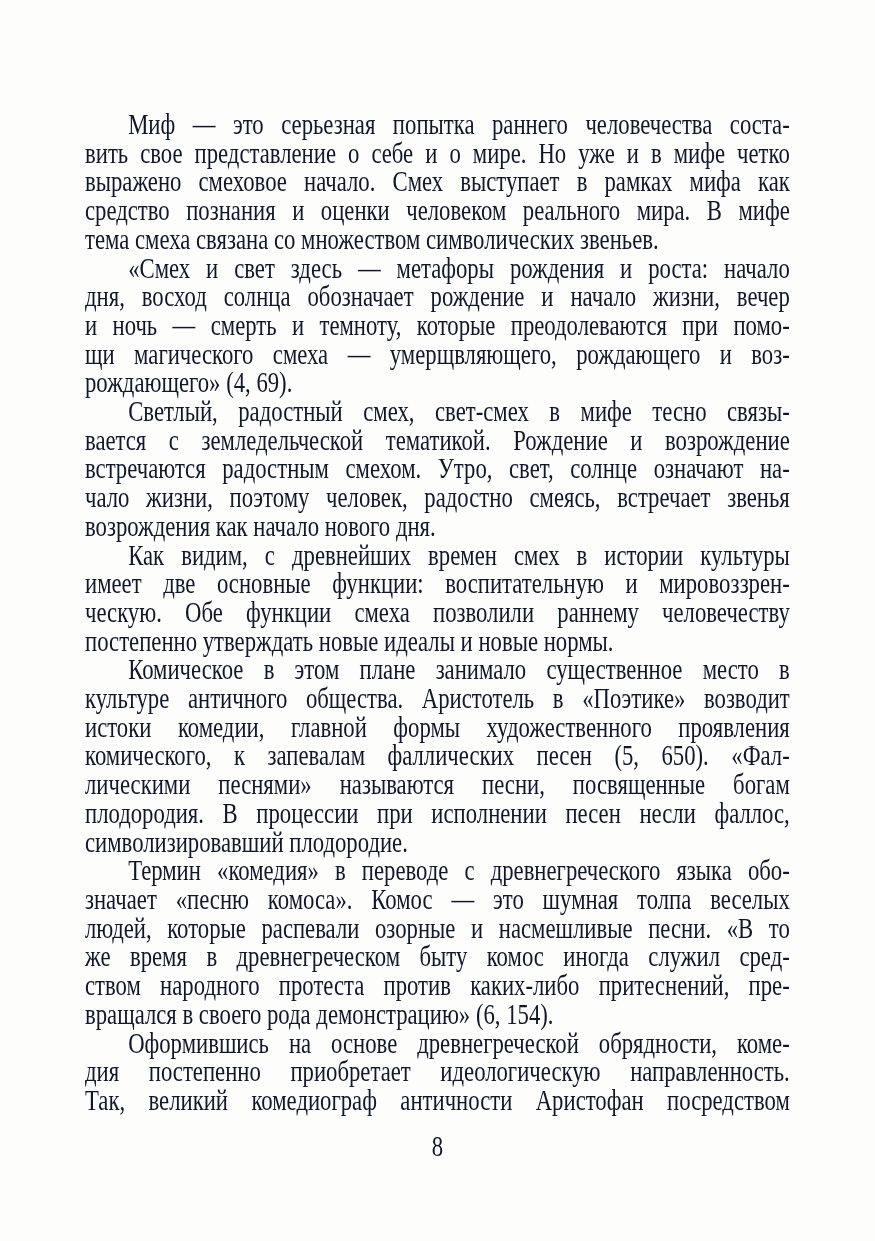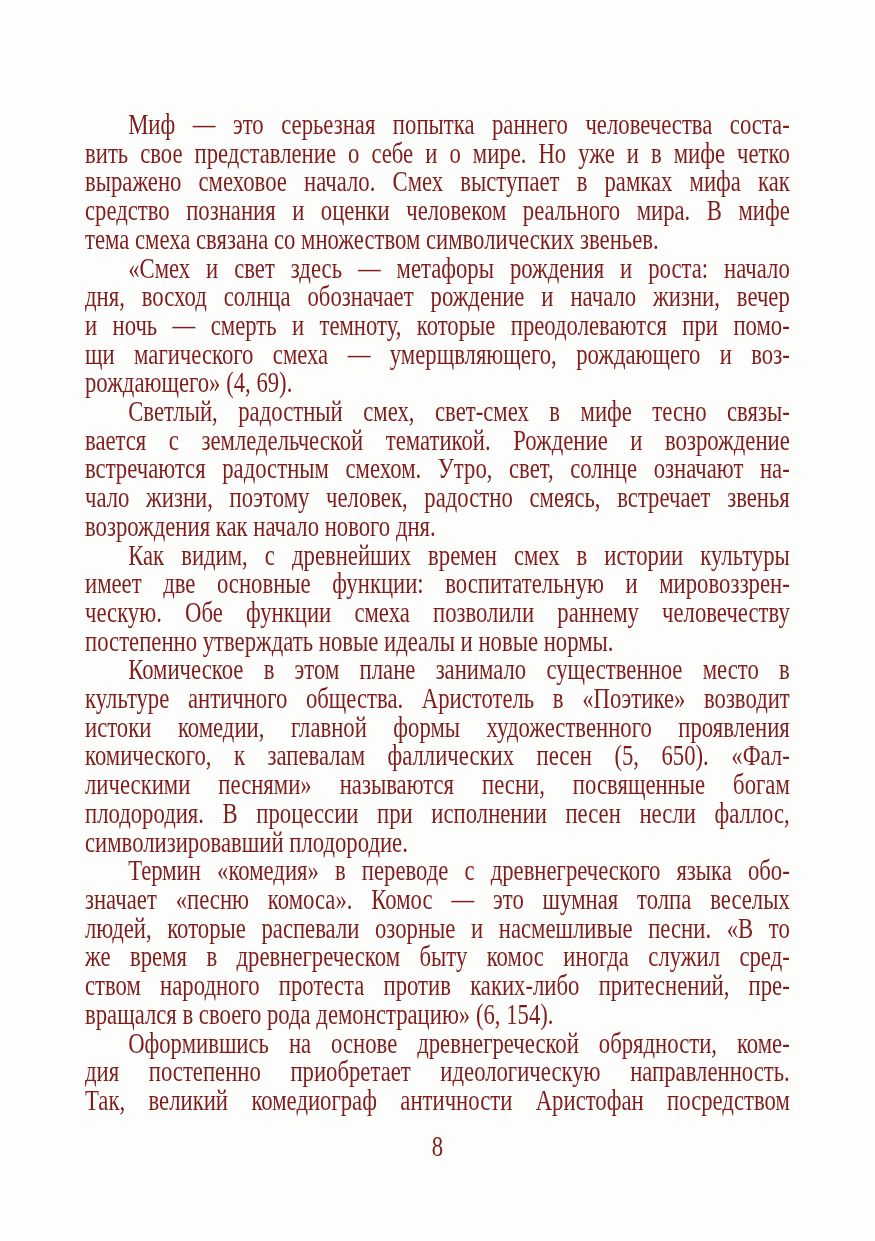--- a/index.html
+++ b/index.html
@@ -9,21 +9,21 @@
     padding: 0;
     background: #ffffff;
   }
   .page {
     position: relative;
     width: 875px;
     height: 1241px;
     background: #fdfdfc;
     overflow: hidden;
     font-family: "Liberation Serif", "DejaVu Serif", serif;
-    color: #7f1d1d;
+    color: #0f172a;
   }
   
   .text-block {
     position: absolute;
     left: 85px;
     top: 110px;
     width: 931px;              
     transform: scaleX(0.757);
     transform-origin: 0 0;
     font-size: 30px;

